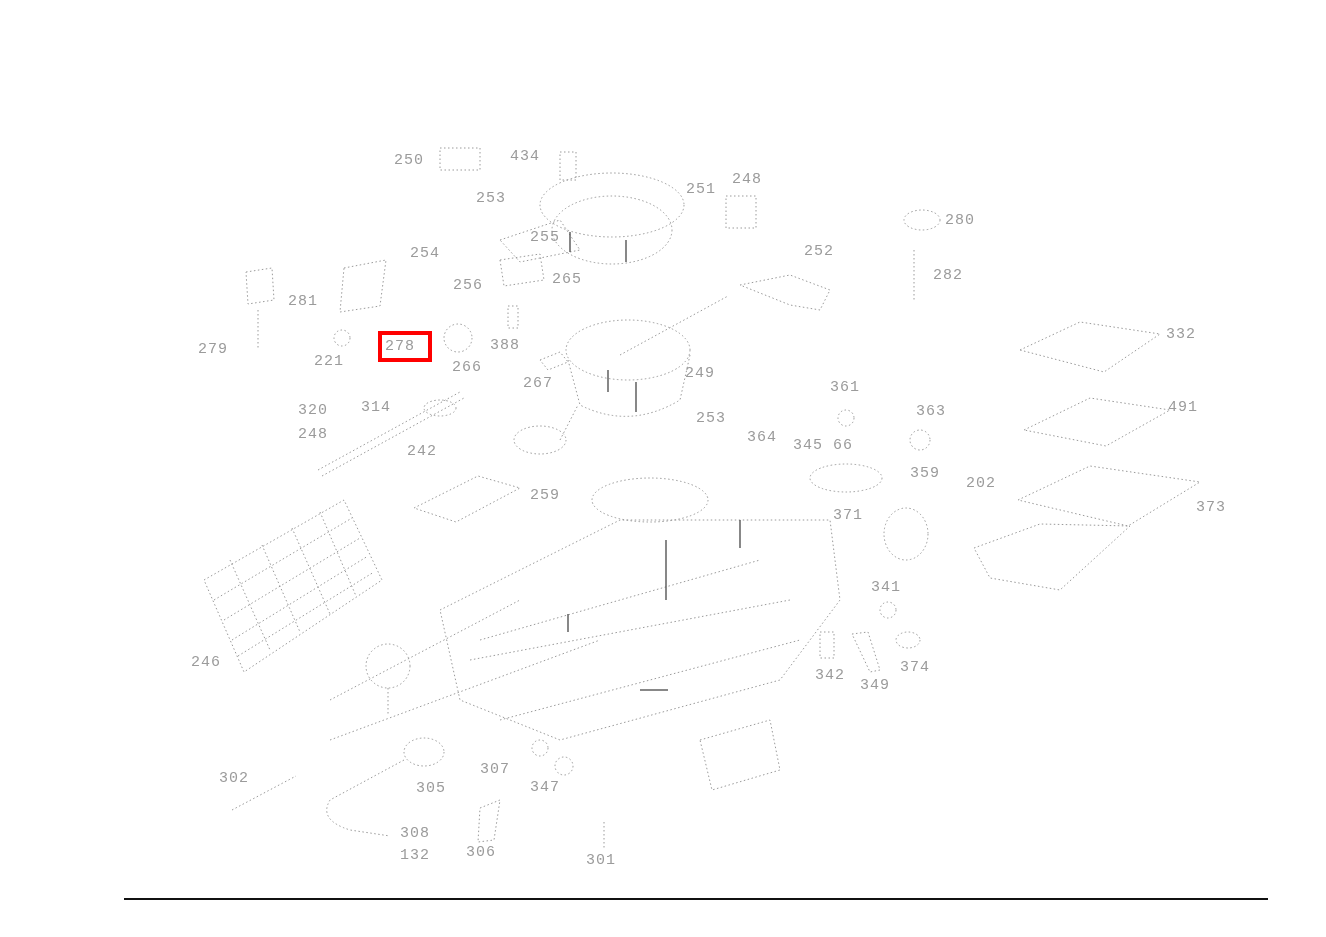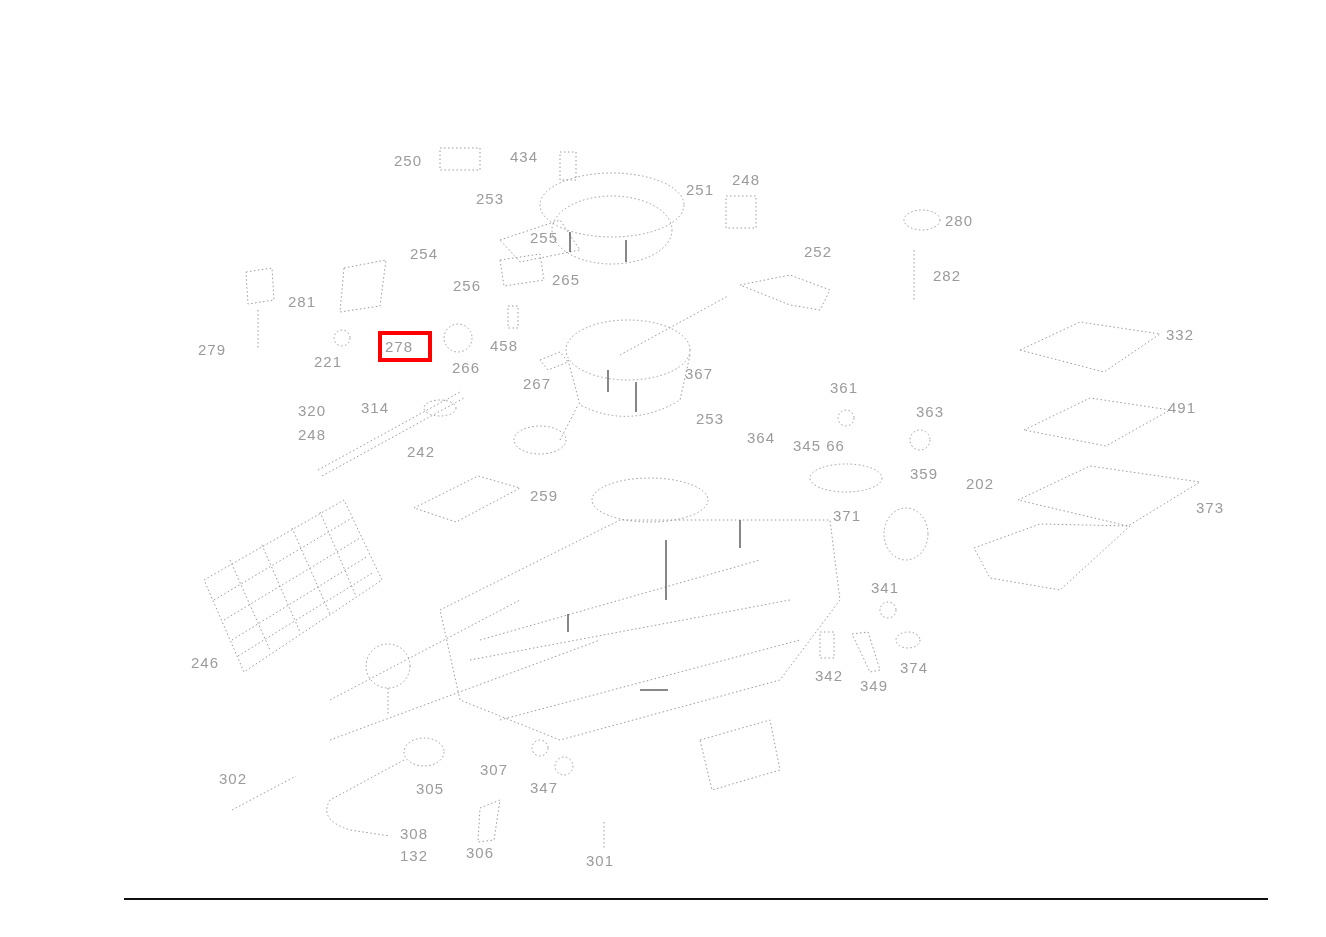--- a/index.html
+++ b/index.html
@@ -32,21 +32,21 @@
       stroke-width: 1;
       stroke-dasharray: 1.5 2.5;
     }
     .art .solid {
       stroke: #555;
       stroke-dasharray: none;
       stroke-width: 1.4;
     }
     .callout {
       position: absolute;
-      font-family: Liberation Sans, sans-serif;
+      font-family: Liberation Mono, monospace;
       font-size: 15px;
       line-height: 16px;
       color: #8a8a8a;
       letter-spacing: 1px;
       white-space: nowrap;
       opacity: 0.85;
     }
     .highlight {
       position: absolute;
       border: 4px solid #ff0000;
@@ -181,23 +181,23 @@
   <span class="callout" style="left:732px;top:172px">248</span>
   <span class="callout" style="left:530px;top:230px">255</span>
   <span class="callout" style="left:410px;top:246px">254</span>
   <span class="callout" style="left:453px;top:278px">256</span>
   <span class="callout" style="left:552px;top:272px">265</span>
   <span class="callout" style="left:288px;top:294px">281</span>
   <span class="callout" style="left:198px;top:342px">279</span>
   <span class="callout" style="left:314px;top:354px">221</span>
   <span class="callout" style="left:385px;top:339px">278</span>
   <span class="callout" style="left:452px;top:360px">266</span>
-  <span class="callout" style="left:490px;top:338px">458</span>
+  <span class="callout" style="left:490px;top:338px">388</span>
   <span class="callout" style="left:523px;top:376px">267</span>
-  <span class="callout" style="left:685px;top:366px">367</span>
+  <span class="callout" style="left:685px;top:366px">249</span>
   <span class="callout" style="left:804px;top:244px">252</span>
   <span class="callout" style="left:945px;top:213px">280</span>
   <span class="callout" style="left:933px;top:268px">282</span>
   <span class="callout" style="left:1166px;top:327px">332</span>
   <span class="callout" style="left:1168px;top:400px">491</span>
   <span class="callout" style="left:298px;top:403px">320</span>
   <span class="callout" style="left:361px;top:400px">314</span>
   <span class="callout" style="left:298px;top:427px">248</span>
   <span class="callout" style="left:530px;top:488px">259</span>
   <span class="callout" style="left:407px;top:444px">242</span>

